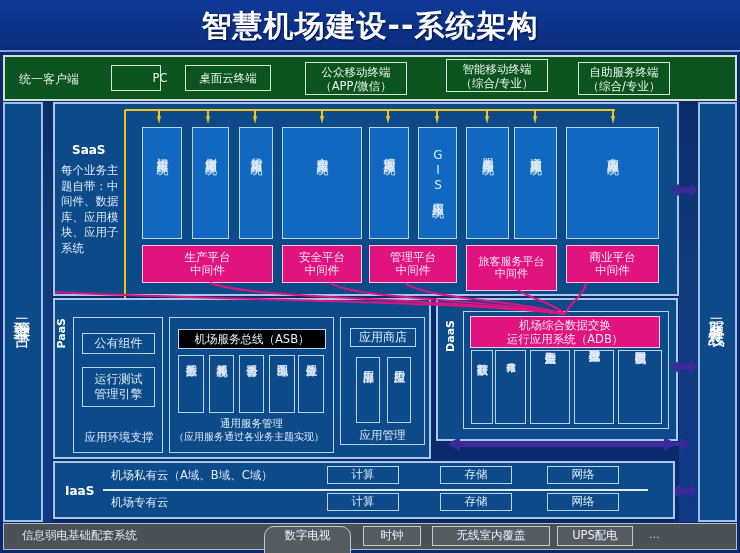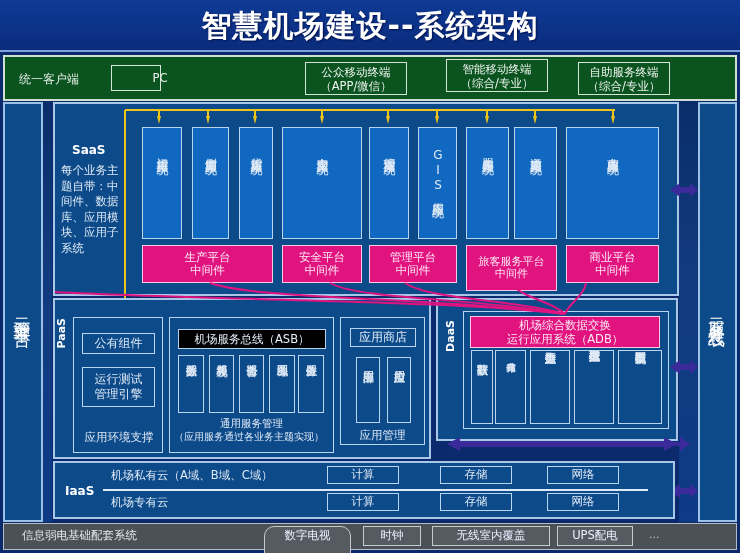--- a/index.html
+++ b/index.html
@@ -30,20 +30,23 @@
 <body>
 
 <div class="abs title-bar"></div>
 <div class="abs title">智慧机场建设--系统架构</div>
 
 <div class="abs client-row">
   <div class="abs client-label" style="left:14px;top:14px;">统一客户端</div>
   <div class="abs cbox" style="left:106px;top:8px;width:38px;height:26px;padding-left:48px;">
     <span>PC</span>
   </div>
+  <div class="abs cbox" style="left:180px;top:8px;width:86px;height:26px;">
+    <span>桌面云终端</span>
+  </div>
   <div class="abs cbox" style="left:300px;top:5px;width:102px;height:33px;">
     <span>公众移动终端</span>
     <span>（APP/微信）</span>
   </div>
   <div class="abs cbox" style="left:441px;top:2px;width:102px;height:33px;">
     <span>智能移动终端</span>
     <span>（综合/专业）</span>
   </div>
   <div class="abs cbox" style="left:573px;top:5px;width:92px;height:33px;">
     <span>自助服务终端</span>

